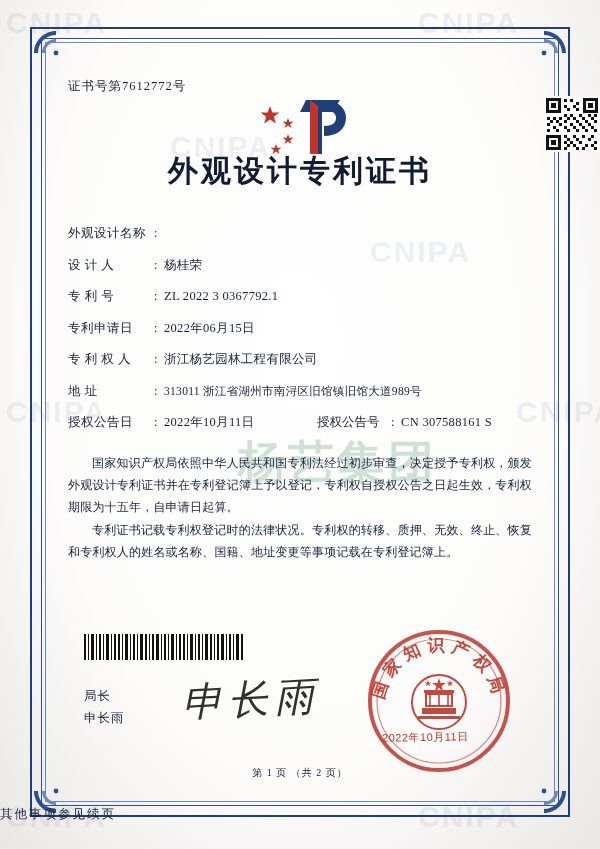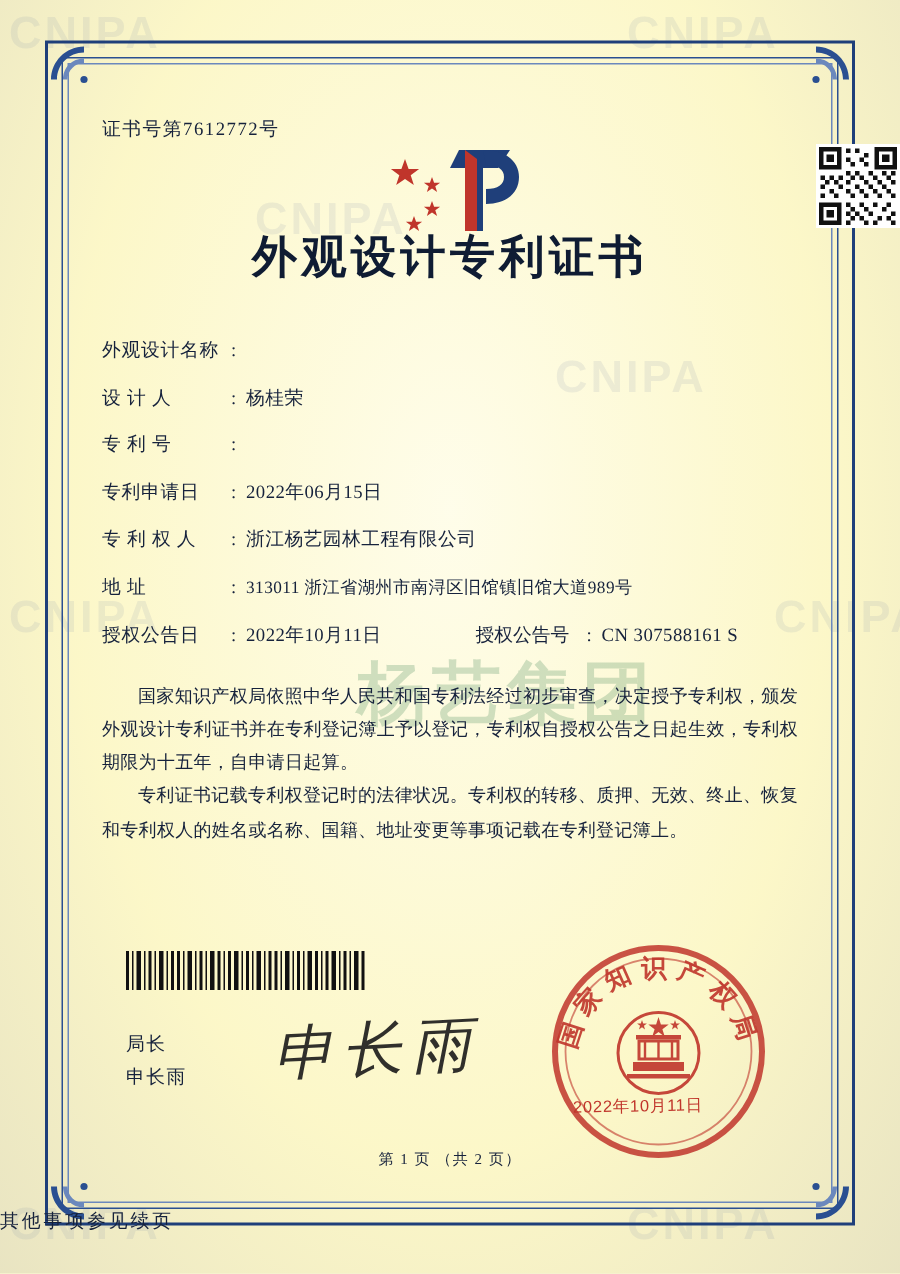--- a/index.html
+++ b/index.html
@@ -12,21 +12,21 @@
     background: #e9e7e2;
     font-family: "Liberation Serif", serif;
     overflow: hidden;
   }
 
   
   .page {
     position: relative;
     width: 600px;
     height: 849px;
-    background: #fef9c3;
+    background: #ffffff;
     overflow: hidden;
   }
 
   
   .paper-shade {
     position: absolute;
     inset: 0;
     background:
       radial-gradient(ellipse at 50% 40%, rgba(255,255,255,0.65) 0%, rgba(240,237,230,0.15) 60%, rgba(206,202,192,0.45) 100%);
     pointer-events: none;
@@ -409,20 +409,21 @@
 
       <div class="field-row">
         <span class="f-label">设 计 人</span>
         <span class="f-colon">:</span>
         <span class="f-value">杨桂荣</span>
       </div>
 
       <div class="field-row">
         <span class="f-label">专 利 号</span>
         <span class="f-colon">:</span>
+        <span class="f-value">ZL 2022 3 0367792.1</span>
       </div>
 
       <div class="field-row">
         <span class="f-label">专利申请日</span>
         <span class="f-colon">:</span>
         <span class="f-value">2022年06月15日</span>
       </div>
 
       <div class="field-row">
         <span class="f-label">专 利 权 人</span>

